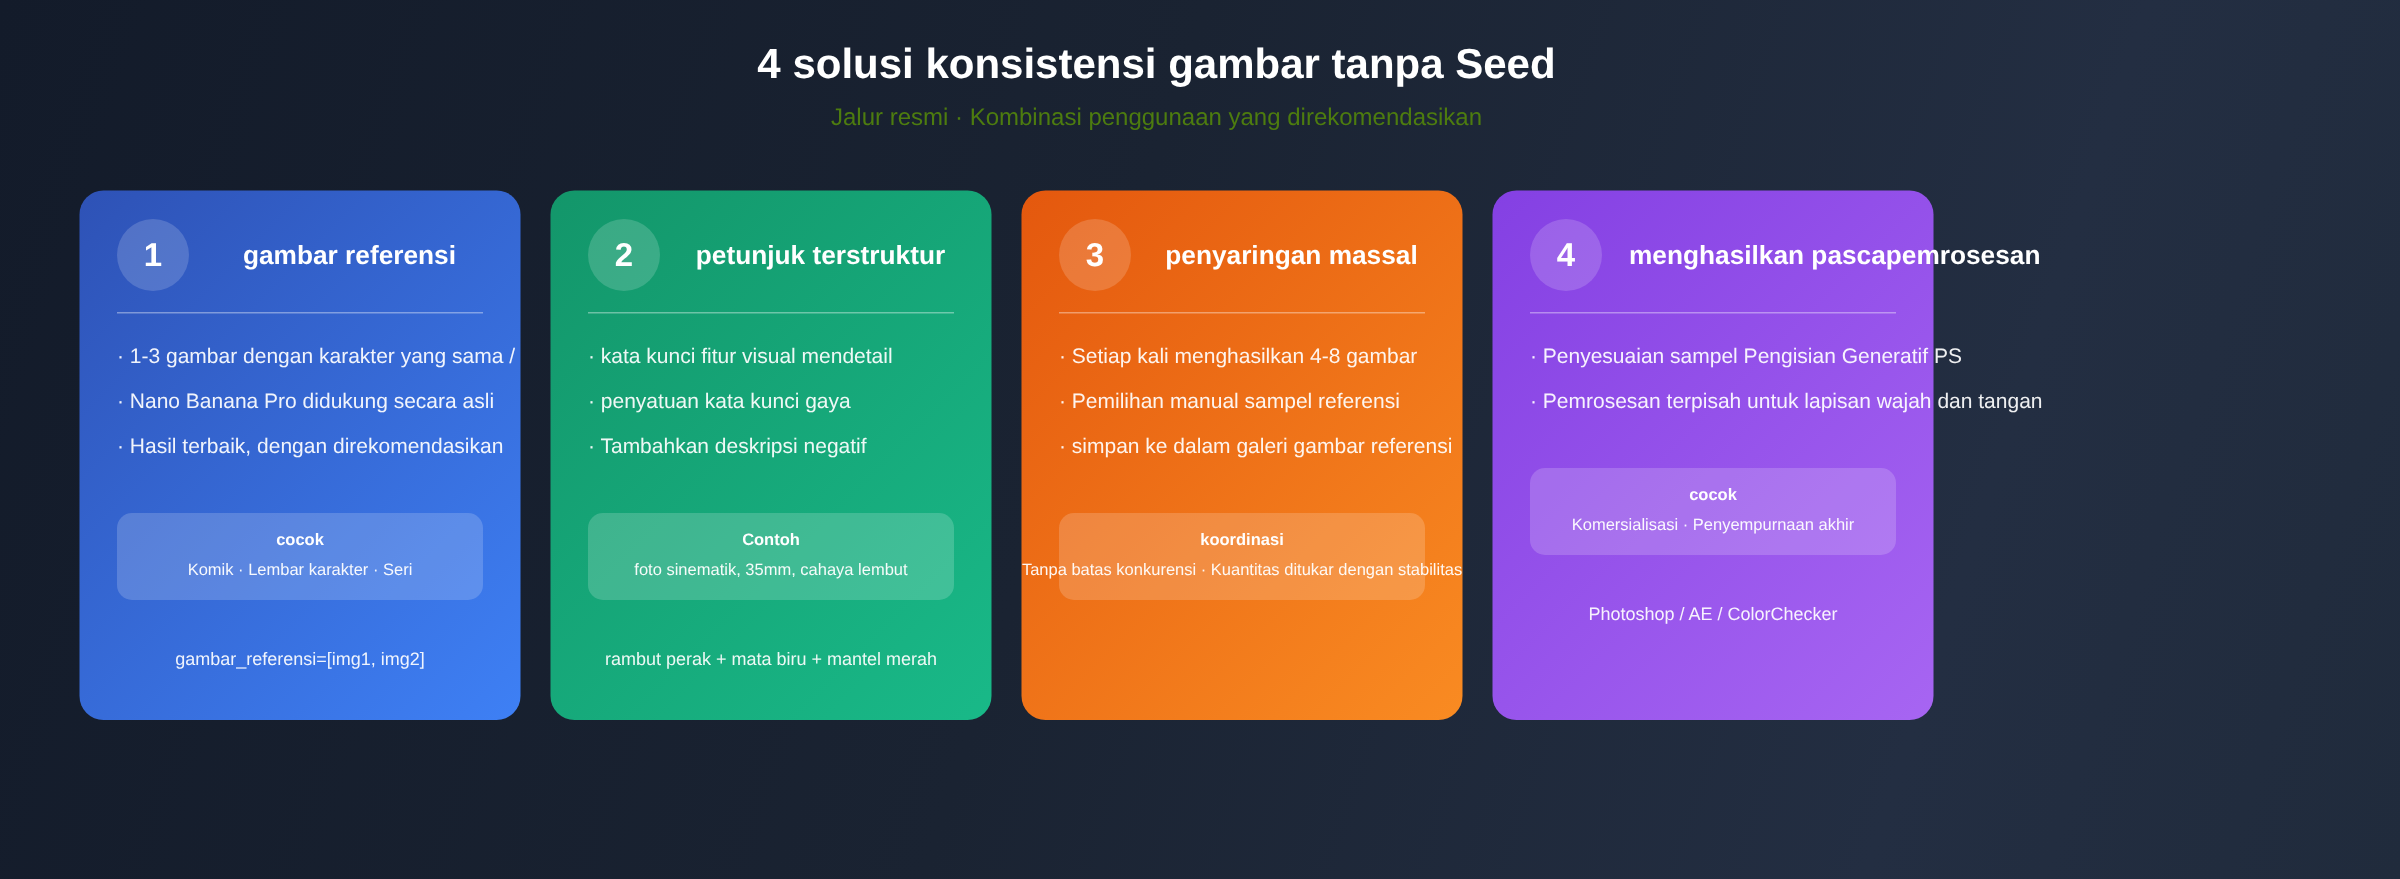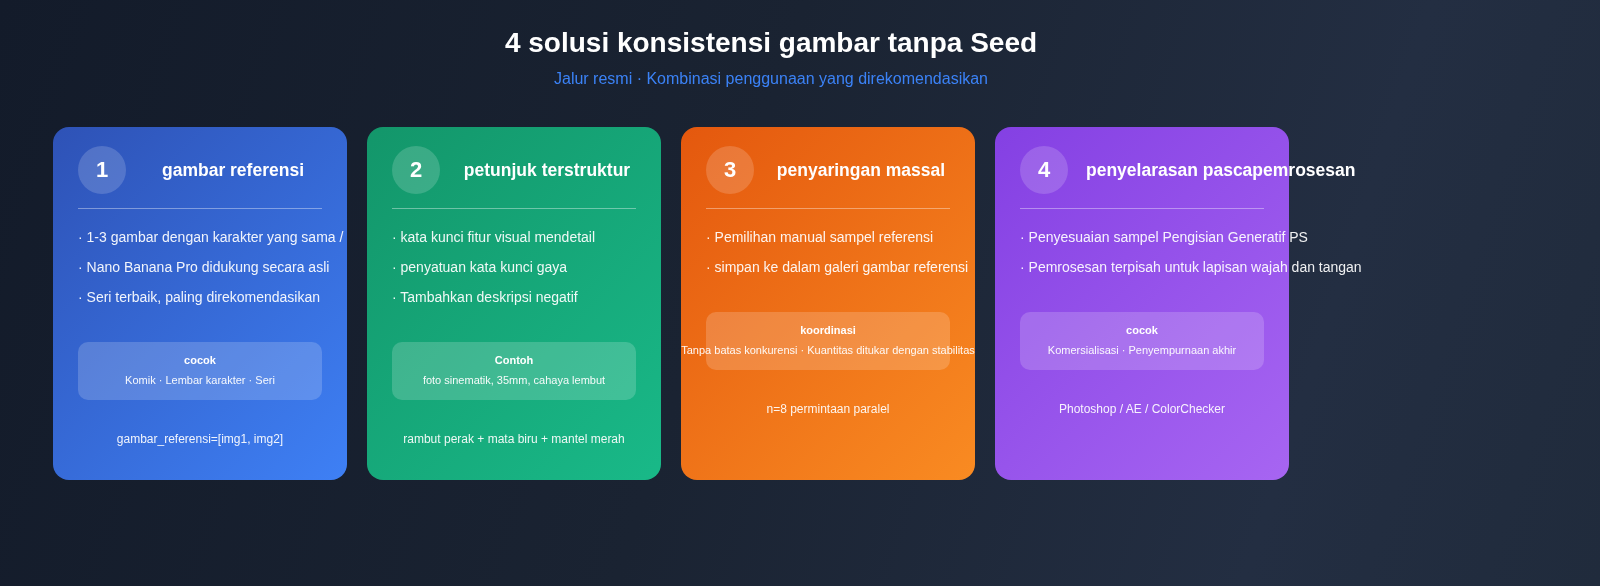--- a/index.html
+++ b/index.html
@@ -21,21 +21,21 @@
     margin: 0;
     font-size: 28px;
     line-height: 34px;
     font-weight: bold;
     color: #ffffff;
   }
   .page-subtitle {
     margin: 8px 0 0 0;
     font-size: 16px;
     line-height: 22px;
-    color: #3b82f6;
+    color: #4d7c0f;
   }
   .cards {
     display: flex;
     gap: 20px;
     margin-top: 37px;
   }
   .card {
     position: relative;
     width: 294px;
     height: 353px;
@@ -138,21 +138,21 @@
       <div class="card-header">
         <div class="num-circle">1</div>
         <div class="card-title">
             <span>gambar referensi</span>
           </div>
       </div>
       <div class="divider"></div>
       <ul class="bullets">
         <li>· 1-3 gambar dengan karakter yang sama / t</li>
         <li>· Nano Banana Pro didukung secara asli</li>
-        <li>· Seri terbaik, paling direkomendasikan</li>
+        <li>· Hasil terbaik, dengan direkomendasikan</li>
       </ul>
       <div class="box">
         <div class="box-title">cocok</div>
         <div class="box-subtitle">
             <span>Komik · Lembar karakter · Seri</span>
           </div>
       </div>
       <div class="card-footer">gambar_referensi=[img1, img2]</div>
     </section>
 
@@ -180,37 +180,37 @@
 
     <section class="card" style="background: linear-gradient(135deg, rgb(228, 88, 14) 0%, rgb(249, 139, 34) 100%);">
       <div class="card-header">
         <div class="num-circle">3</div>
         <div class="card-title">
             <span>penyaringan massal</span>
           </div>
       </div>
       <div class="divider"></div>
       <ul class="bullets">
+        <li>· Setiap kali menghasilkan 4-8 gambar</li>
         <li>· Pemilihan manual sampel referensi</li>
         <li>· simpan ke dalam galeri gambar referensi</li>
       </ul>
       <div class="box">
         <div class="box-title">koordinasi</div>
         <div class="box-subtitle">
             <span>Tanpa batas konkurensi · Kuantitas ditukar dengan stabilitas</span>
           </div>
       </div>
-      <div class="card-footer">n=8 permintaan paralel</div>
     </section>
 
     <section class="card" style="background: linear-gradient(135deg, rgb(132, 64, 227) 0%, rgb(167, 101, 242) 100%);">
       <div class="card-header">
         <div class="num-circle">4</div>
         <div class="card-title">
-            <span>penyelarasan pascapemrosesan</span>
+            <span>menghasilkan pascapemrosesan</span>
           </div>
       </div>
       <div class="divider"></div>
       <ul class="bullets">
         <li>· Penyesuaian sampel Pengisian Generatif PS</li>
         <li>· Pemrosesan terpisah untuk lapisan wajah dan tangan</li>
       </ul>
       <div class="box">
         <div class="box-title">cocok</div>
         <div class="box-subtitle">

